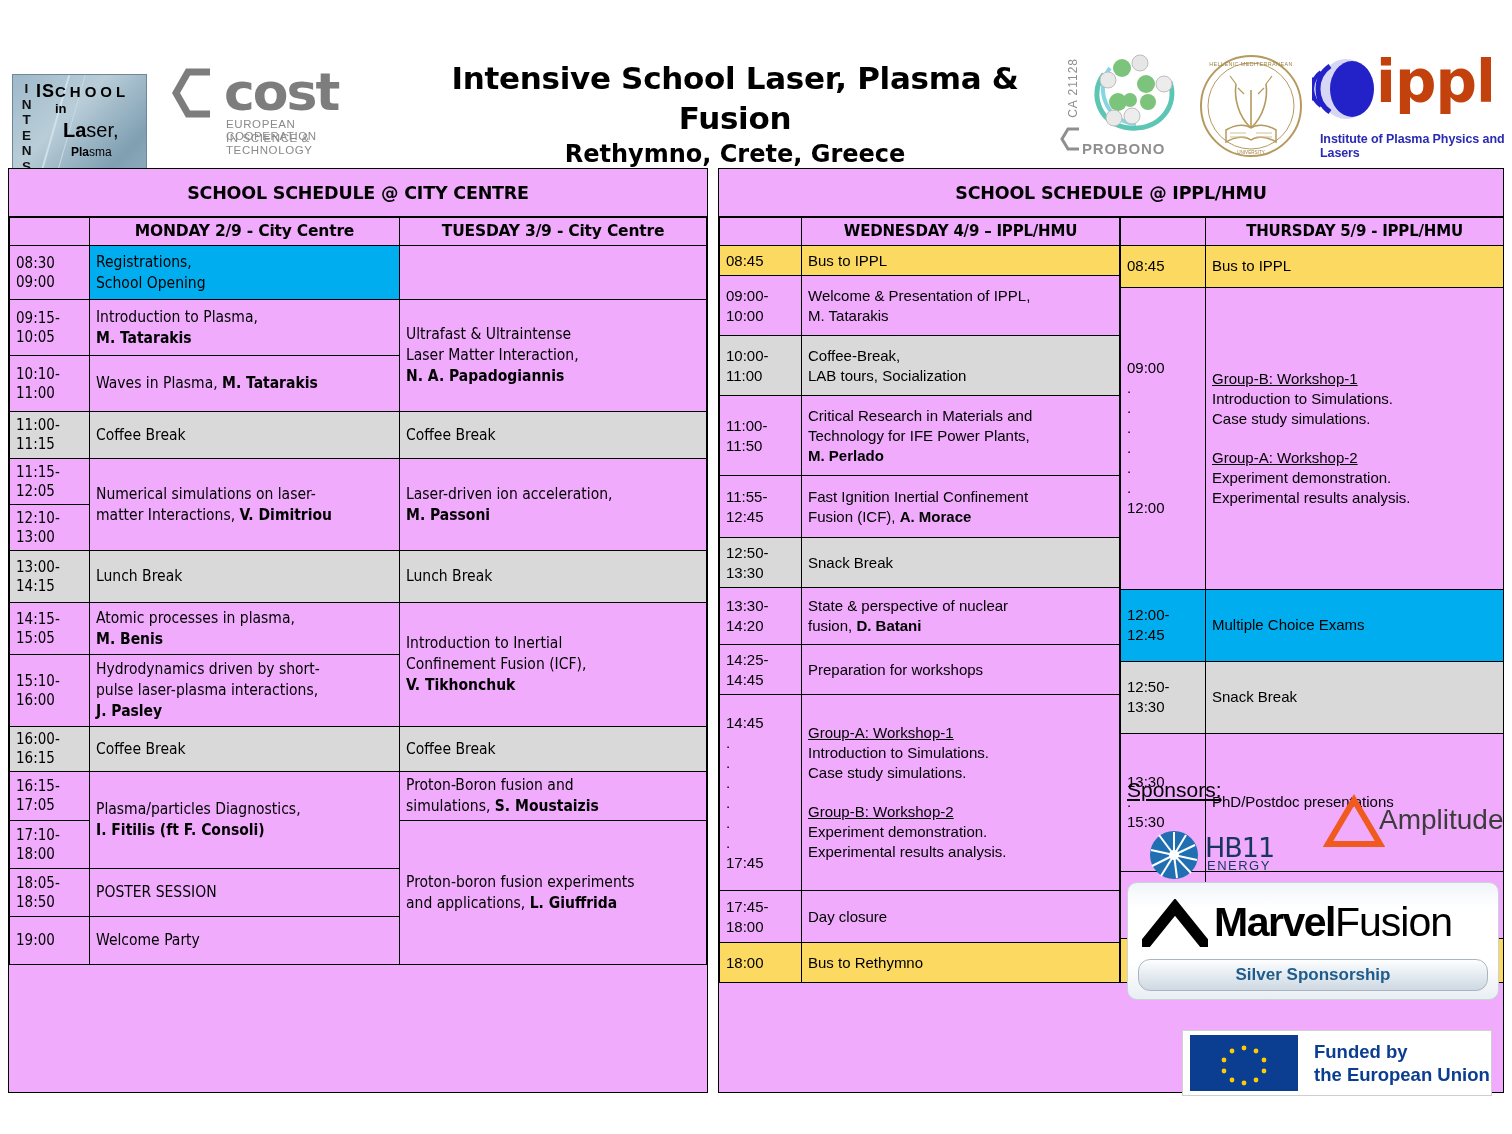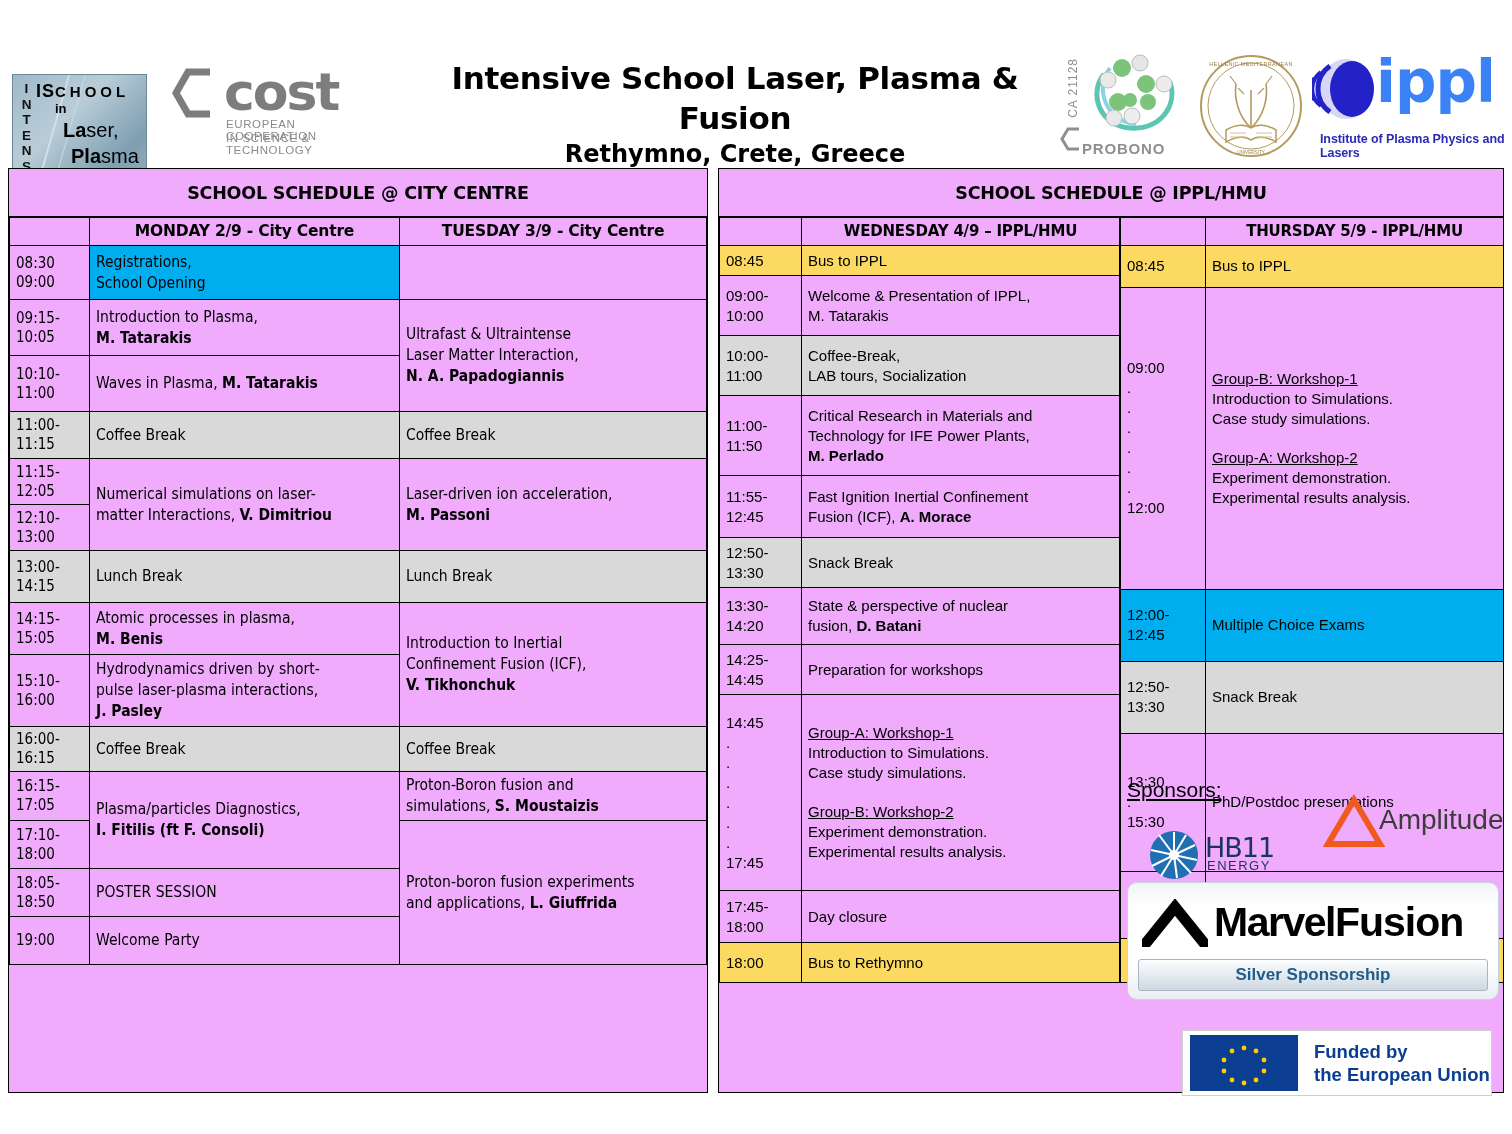--- a/index.html
+++ b/index.html
@@ -30,21 +30,21 @@
     position:absolute; left:4px; top:6px; width:18px; height:132px;
     writing-mode:vertical-rl; text-orientation:upright;
     font-weight:bold; font-size:13.5px; letter-spacing:0.5px; line-height:17px;
     color:#111;
   }
   #is-logo .l1 { position:absolute; left:23px; top:6px; font-size:18px; font-weight:bold; letter-spacing:1px; }
   #is-logo .l1 .thin { font-weight:bold; letter-spacing:4px; font-size:15px; }
   #is-logo .l2 { position:absolute; left:42px; top:26px; font-size:13px; font-weight:bold; }
   #is-logo .l3 { position:absolute; left:50px; top:44px; font-size:20px; font-weight:bold; }
   #is-logo .l3 .lite { font-weight:normal; }
-  #is-logo .l4 { position:absolute; left:58px; top:70px; font-size:20px; font-weight:bold; }
+  #is-logo .l4 { position:absolute; left:58px; top:70px; font-size:12px; font-weight:bold; }
   #is-logo .l4 .lite { font-weight:normal; }
   #is-logo .l5 { position:absolute; left:50px; top:100px; font-size:20px; font-weight:bold; }
   #is-logo .l5 .amp { font-size:13px; font-weight:normal; }
   #is-logo .l5 .lite { font-weight:normal; }
 
   #cost-logo { position:absolute; left:172px; top:62px; width:200px; height:92px; }
   #cost-logo .word { position:absolute; left:52px; top:0px; font-size:52px; font-weight:bold;
                      color:#7d7d7d; letter-spacing:-2px; font-family:"DejaVu Sans", sans-serif; }
   #cost-logo .hexwrap { position:absolute; left:0px; top:6px; }
   #cost-logo .sub1 { position:absolute; left:54px; top:56px; font-size:11.5px; color:#8a8a8a; letter-spacing:0.6px; }
@@ -59,21 +59,21 @@
   #probono { position:absolute; left:1058px; top:50px; width:135px; height:112px; }
   #probono .ca { position:absolute; left:8px; top:8px; font-size:12px; color:#8f8f8f;
                  writing-mode:vertical-rl; transform:rotate(180deg); letter-spacing:1px;}
   #probono .hexsm { position:absolute; left:2px; top:76px; }
   #probono .name { position:absolute; left:24px; top:90px; font-size:15px; font-weight:bold;
                    color:#8f8f8f; letter-spacing:0.8px; }
 
   #hmu-logo { position:absolute; left:1196px; top:50px; width:110px; height:112px; }
   #ippl-logo { position:absolute; left:1312px; top:52px; width:198px; height:110px; }
   #ippl-logo .txt { position:absolute; left:64px; top:-4px; font-size:58px; font-weight:bold;
-                    color:#3b82f6; letter-spacing:-1px; font-family:"DejaVu Sans", sans-serif; }
+                    color:#c2410c; letter-spacing:-1px; font-family:"DejaVu Sans", sans-serif; }
   #ippl-logo .sub { position:absolute; left:8px; top:80px; font-size:12.5px; color:#2a2ab4;
                     font-weight:bold; letter-spacing:-0.1px; }
 
   
   .panel { position:absolute; border:1.5px solid #000; background:#f0abfc; }
   #left-panel  { left:8px;   top:168px; width:700px;  height:925px; }
   #right-panel { left:718px; top:168px; width:786px;  height:925px; }
 
   .panel-title {
     height:48px; display:flex; align-items:center; justify-content:center;
@@ -125,23 +125,23 @@
   #hb11 .s { position:absolute; left:58px; top:28px; font-size:13px; color:#17365d; letter-spacing:1.5px; }
   #amplitude { position:absolute; left:190px; top:-14px; width:190px; height:70px; }
   #amplitude .t { position:absolute; left:62px; top:16px; font-size:28px; color:#3c3c3c;
                   font-family:"Liberation Sans", sans-serif; }
   #marvel { position:absolute; left:0px; top:104px; width:372px; height:118px;
             border:1px solid #c9d3dc; border-radius:10px;
             background:linear-gradient(#f1f5f8,#ffffff 22%,#ffffff 70%,#e9eef3); }
   #marvel .logo { position:absolute; left:14px; top:16px; }
   #marvel .wm { position:absolute; left:86px; top:16px; font-size:41px; font-weight:bold;
                 letter-spacing:-1.5px; font-family:"Liberation Sans", sans-serif; }
-  #marvel .wf { font-weight:bold; letter-spacing:-1px; }
+  #marvel .wf { font-weight:normal; letter-spacing:-1px; }
   #marvel .silver { position:absolute; left:10px; top:76px; width:350px; height:32px;
-                    border:1px solid #a9b6c2; border-radius:3px;
+                    border:1px solid #a9b6c2; border-radius:12px;
                     background:linear-gradient(#fdfeff,#e2e9ef 55%,#cfd9e2);
                     display:flex; align-items:center; justify-content:center;
                     font-size:17px; font-weight:bold; color:#1f5c8b; }
   #eu { position:absolute; left:55px; top:252px; width:310px; height:66px;
         border:1px solid #cfcfcf; background:#fff; display:flex; align-items:center; }
   #eu .flag { width:108px; height:56px; background:#0b3d91; margin-left:7px; position:relative; }
   #eu .txt { margin-left:16px; font-size:18.5px; font-weight:bold; color:#0b3d91; line-height:23px; }
 </style>
 </head>
 <body>

